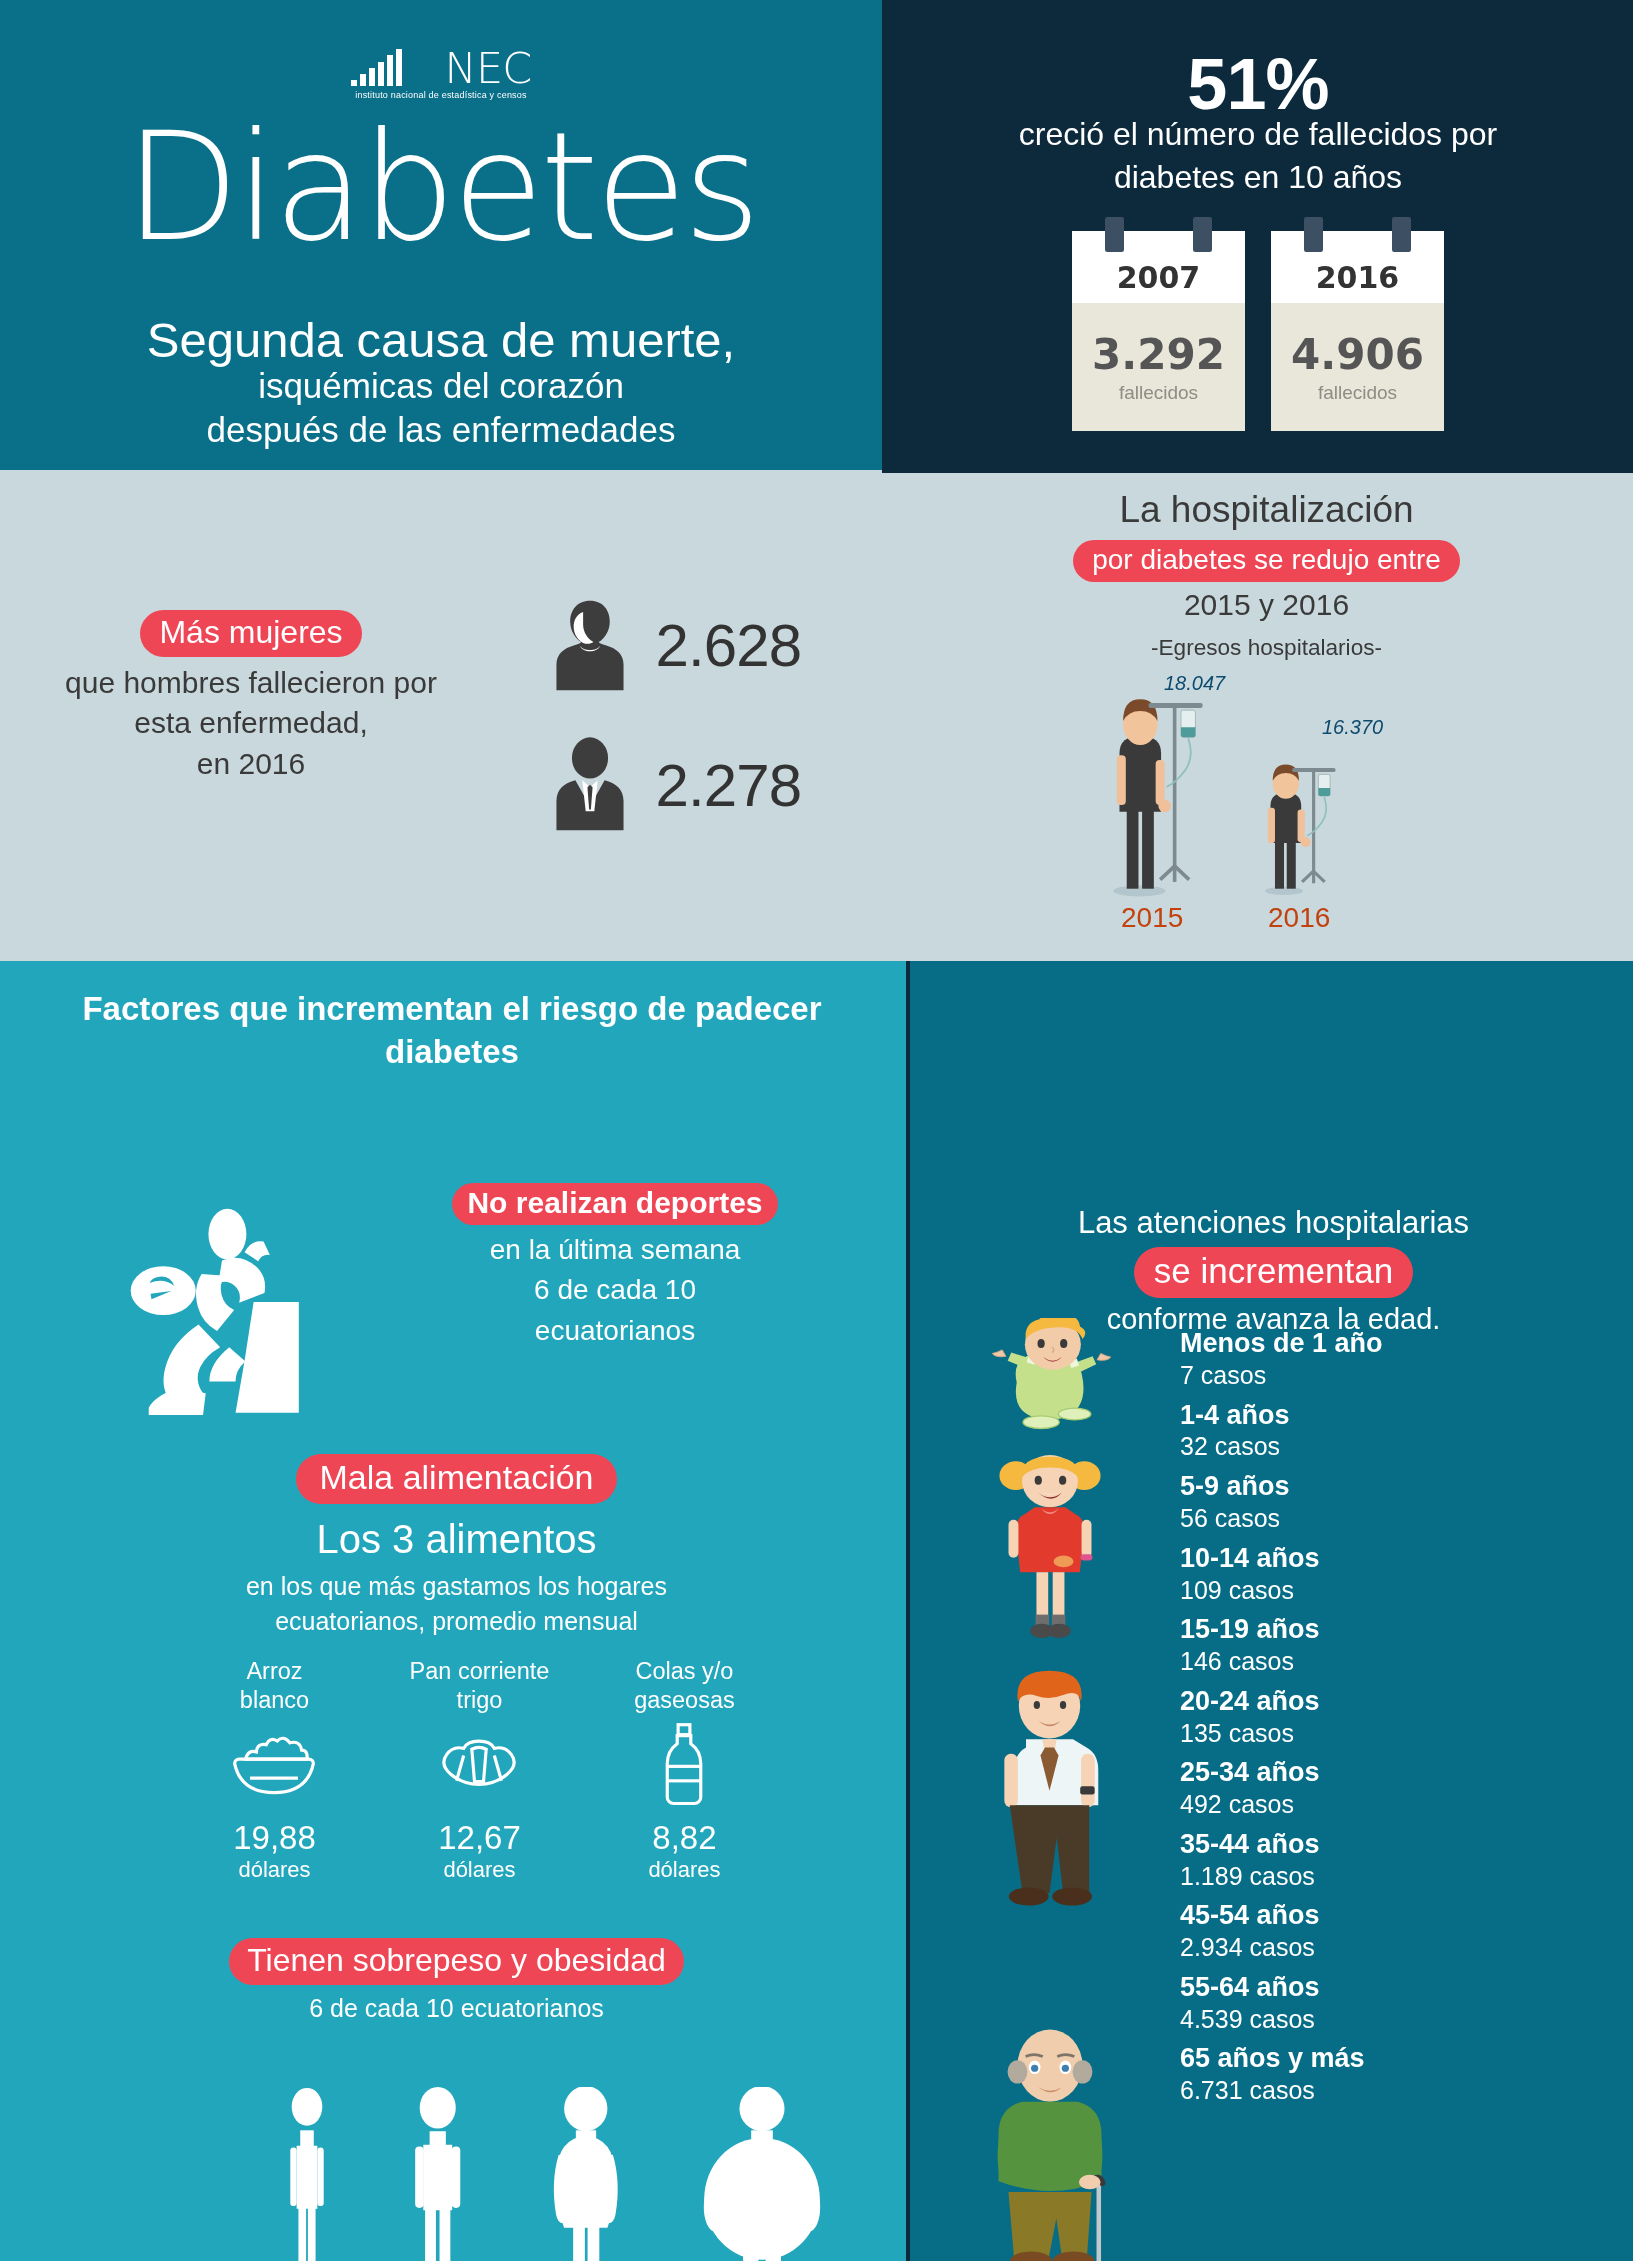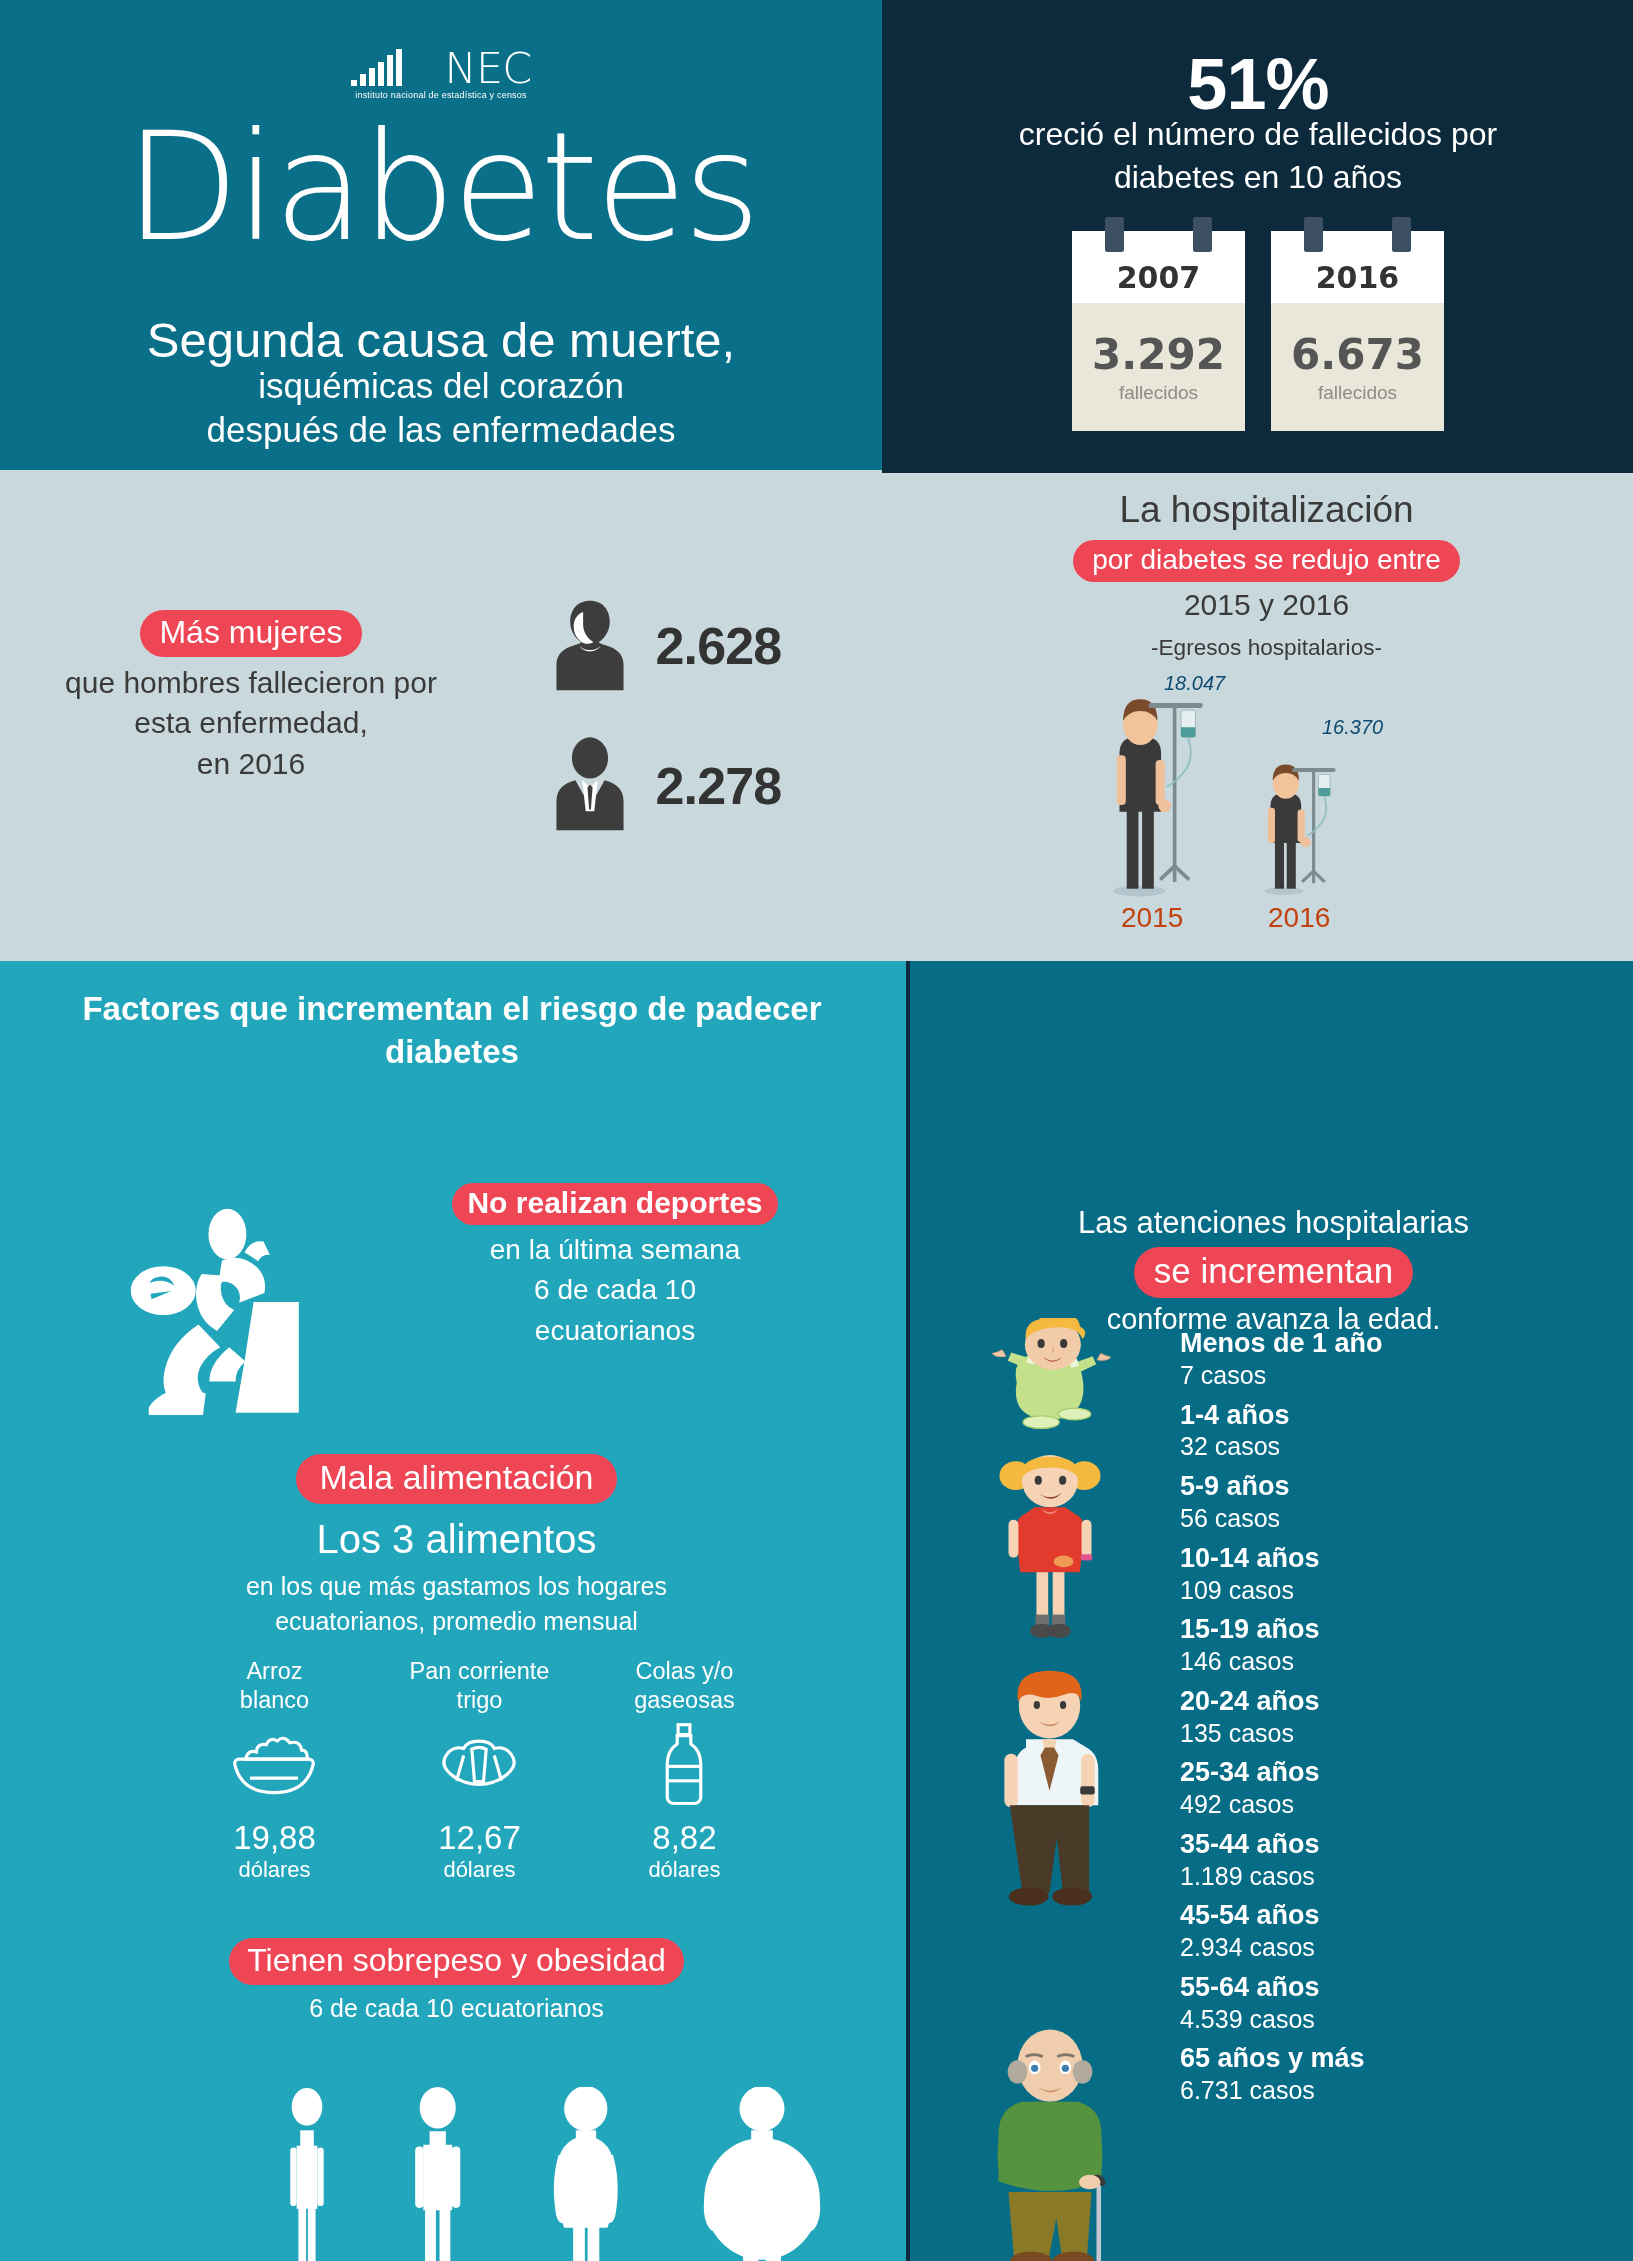--- a/index.html
+++ b/index.html
@@ -58,21 +58,21 @@
   .pill { display:inline-block; background:#ef4655; color:#fff; border-radius:452px;
      padding:3.6px 19px 6.3px; font-weight:300; }
 
   #mas-mujeres { position:absolute; left:18px; top:140px; width:466px; text-align:center; }
   #mm-pill { font-size:32px; }
   #mm-text { font-size:30px; line-height:1.34; margin-top:6.3px; font-weight:300; }
 
   .gender-row { position:absolute; display:flex; align-items:center; gap:22.6px; }
   #g-fem { left:547px; top:127px; }
   #g-male { left:547px; top:267px; }
-  .g-num { font-size:52px; font-weight:700; letter-spacing:-0.9px; color:#333; }
+  .g-num { font-size:60px; font-weight:400; letter-spacing:-0.9px; color:#333; }
 
   #hosp-title { position:absolute; left:950px; top:19px; width:633px; text-align:center;
      font-size:37px; font-weight:300; }
   #hosp-pill-wrap { position:absolute; left:950px; top:70px; width:633px; text-align:center; }
   #hosp-pill { font-size:28px; }
   #hosp-years { position:absolute; left:950px; top:118px; width:633px; text-align:center;
      font-size:30px; font-weight:300; }
   #hosp-egresos { position:absolute; left:950px; top:165px; width:633px; text-align:center;
      font-size:22.6px; font-weight:300; }
   #hosp-fig { position:absolute; left:1076px; top:204px; width:407px; height:262px; }
@@ -174,21 +174,21 @@
       <div class="bot">
         <div class="num">3.292</div>
         <div class="lbl">fallecidos</div>
       </div>
     </div>
     <div class="cal">
       <div class="ring l"></div>
       <div class="ring r"></div>
       <div class="top">2016</div>
       <div class="bot">
-        <div class="num">6.673</div>
+        <div class="num">4.906</div>
         <div class="lbl">fallecidos</div>
       </div>
     </div>
   </div>
 </div>
 
 <div class="band" id="band2">
   <div id="b2-stripe"></div>
 
   <div id="mas-mujeres">

